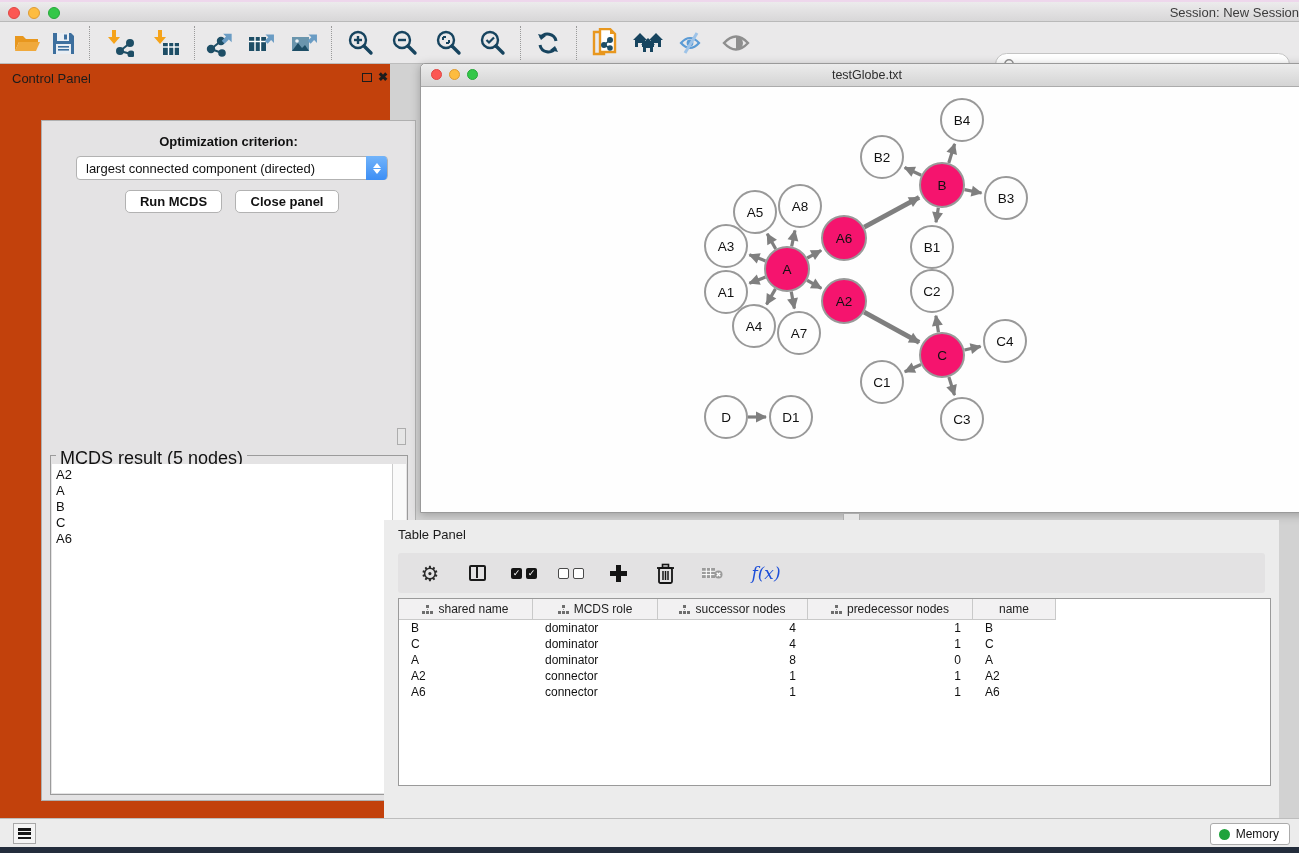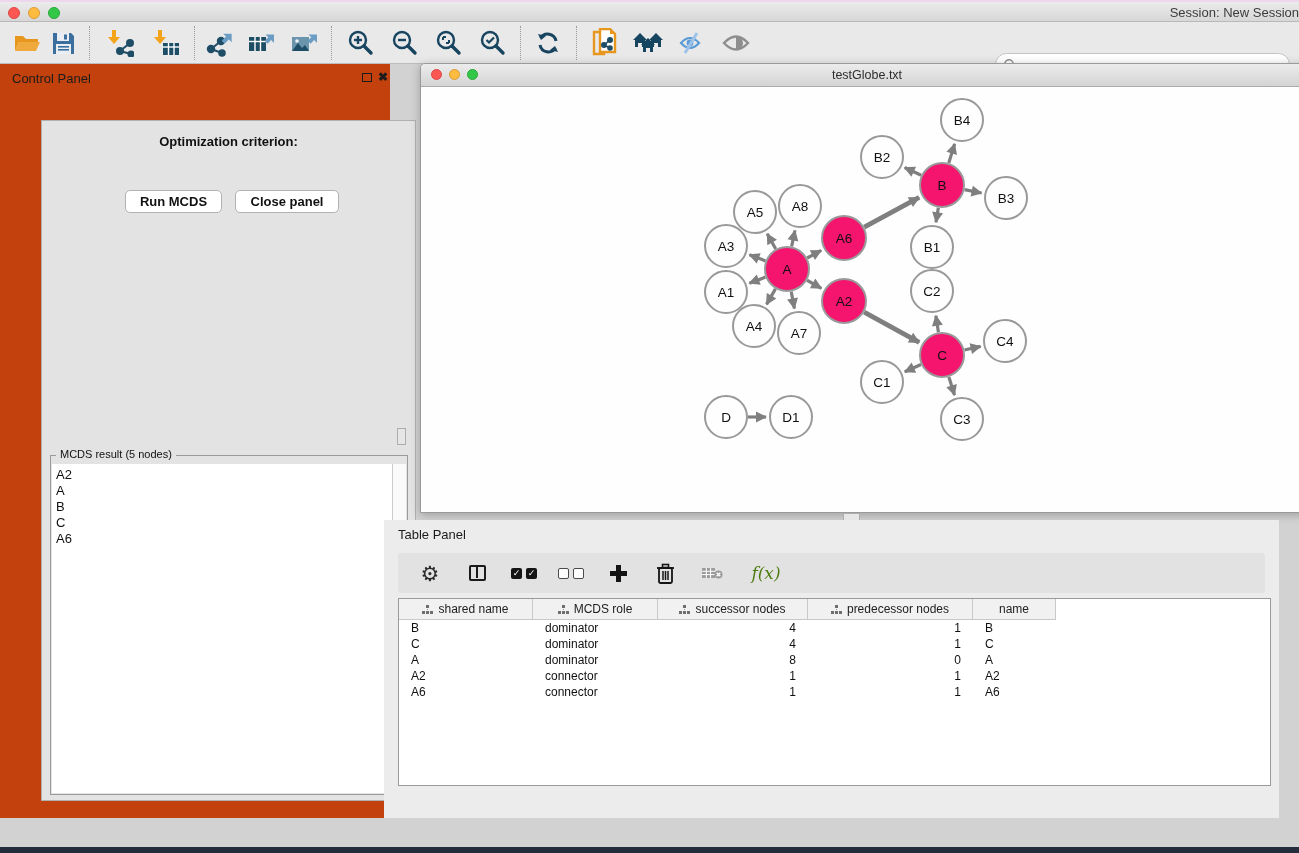--- a/index.html
+++ b/index.html
@@ -50,21 +50,21 @@
   .dd-stepper { position:absolute; right:0; top:-1px; width:21px; height:24px; border-radius:0 4px 4px 0;
     background:linear-gradient(#72b4fa,#3c8ef5); display:flex; flex-direction:column; align-items:center;
     justify-content:center; gap:1px; }
   .dd-stepper .up, .dd-stepper .dn { width:0; height:0; border-left:4px solid transparent; border-right:4px solid transparent; }
   .dd-stepper .up { border-bottom:5px solid #fff; }
   .dd-stepper .dn { border-top:5px solid #fff; }
   .cp-btn { position:absolute; top:69px; height:23px; background:#fff; border:1px solid #b2b2b2;
     border-radius:5px; font-size:13px; font-weight:600; color:#111; display:flex; align-items:center;
     justify-content:center; }
   .result-box { position:absolute; left:8px; top:334px; width:358px; height:340px; border:1px solid #9b9b9b; }
-  .result-legend { position:absolute; left:5px; top:-8px; background:#e4e3e4; padding:0 4px; font-size:11px; color:#111;text-align:center; }
+  .result-legend { position:absolute; left:5px; top:-8px; background:#e4e3e4; padding:0 4px; font-size:18px; color:#111;text-align:center; }
   .result-list { position:absolute; left:1px; top:8px; width:341px; height:329px; background:#fff;
     overflow:hidden; padding:3px 0 0 4px; }
   .result-scroll { position:absolute; right:1px; top:8px; width:14px; height:329px; background:#fafafa;
     border-left:1px solid #cccccc; }
   .result-list .li { font-size:13px; color:#111; line-height:16px; }
 
   
   .net-window { position:absolute; left:404px; top:63px; width:894px; height:450px;
     border:1px solid #9a9a9a; border-radius:5px 5px 0 0; box-shadow:0 2px 10px rgba(0,0,0,.25); background:#fff;margin-left:16px; }
   .net-titlebar { position:absolute; left:0; top:0; width:100%; height:23px;
@@ -86,21 +86,21 @@
   .gear-glyph { font-size:21px; color:#2b2b2b; line-height:1; }
   .colview { width:17px; height:16px; border:2.5px solid #1a1a1a; border-radius:2px; position:relative; }
   .colview::after { content:''; position:absolute; left:5px; top:0; width:2.5px; height:11px; background:#1a1a1a; }
   .cbpair { display:flex; gap:4px; }
   .cb { width:11px; height:11px; border-radius:2px; }
   .cb.on { background:#141414; color:#fff; font-size:9px; line-height:11px; text-align:center; }
   .cb.off { background:#fff; border:1.5px solid #4a4a4a; }
   .plus-glyph { position:relative; width:17px; height:17px; }
   .plus-glyph::before { content:''; position:absolute; left:0; top:6.5px; width:17px; height:4.5px; background:#141414; }
   .plus-glyph::after { content:''; position:absolute; left:6.5px; top:0; width:4.5px; height:17px; background:#141414; }
-  .fx-label { font-family:"DejaVu Serif", serif; font-style:italic; font-size:17px; color:#4d7c0f; }
+  .fx-label { font-family:"DejaVu Serif", serif; font-style:italic; font-size:17px; color:#1d4ed8; }
   .tp-table { position:absolute; left:14px; top:78px; width:873px; height:188px; background:#fff; border:1px solid #9a9a9a; overflow:hidden; }
   .thead { display:flex; height:21px; border-bottom:1px solid #c9c9c9; background:#f2f1f2; width:657px; }
   .th { display:flex; align-items:center; justify-content:center; font-size:12px; color:#222;
     border-right:1px solid #c9c9c9; gap:5px; }
   .hier { position:relative; width:11px; height:9px; display:inline-block; }
   .hier::before { content:''; position:absolute; left:4px; top:0; width:3px; height:3px; background:#6e6e6e; }
   .hier::after { content:''; position:absolute; left:0; bottom:0; width:3px; height:3px; background:#6e6e6e;
     box-shadow:4px 0 0 #6e6e6e, 8px 0 0 #6e6e6e, 4px -3px 0 -1px #a0a0a0; }
   .trow { display:flex; height:16px; }
   .td { font-size:12px; color:#111; padding:0 12px; line-height:16px; white-space:nowrap; overflow:hidden; }
@@ -289,20 +289,27 @@
   </div>
 
   <div class="control-panel">
     <div class="panel-header">
       <span class="panel-title">Control Panel</span>
       <span class="float-icon" style="left:362px;"></span>
       <span class="close-icon" style="left:378px;">✖</span>
     </div>
     <div class="ctrl-body">
       <div class="opt-label">Optimization criterion:</div>
+      <div class="dropdown">
+        <span>largest connected component (directed)</span>
+        <span class="dd-stepper">
+            <span class="up"></span>
+            <span class="dn"></span>
+          </span>
+      </div>
       <div class="cp-btn" style="left:83px; width:97px;">Run MCDS</div>
       <div class="cp-btn" style="left:193px; width:104px;">Close panel</div>
       <div class="result-box">
         <span class="result-legend">MCDS result (5 nodes)</span>
         <div class="result-list">
             <div class="li">A2</div>
             <div class="li">A</div>
             <div class="li">B</div>
             <div class="li">C</div>
             <div class="li">A6</div>
@@ -539,14 +546,23 @@
         <div class="trow">
           <div class="td" style="width: 134px; text-align: left;">A6</div>
           <div class="td" style="width: 125px; text-align: left;">connector</div>
           <div class="td" style="width: 150px; text-align: right;">1</div>
           <div class="td" style="width: 165px; text-align: right;">1</div>
           <div class="td" style="width: 83px; text-align: left;">A6</div>
         </div>
       </div>
   </div>
 
+  <div class="statusbar">
+    <div class="list-btn">
+        <span class="list-glyph"></span>
+      </div>
+    <div class="memory-btn">
+      <span class="mem-dot"></span>
+      <span>Memory</span>
+    </div>
+  </div>
   <div class="bottom-strip"></div>
 </div>
 
 </body></html>

